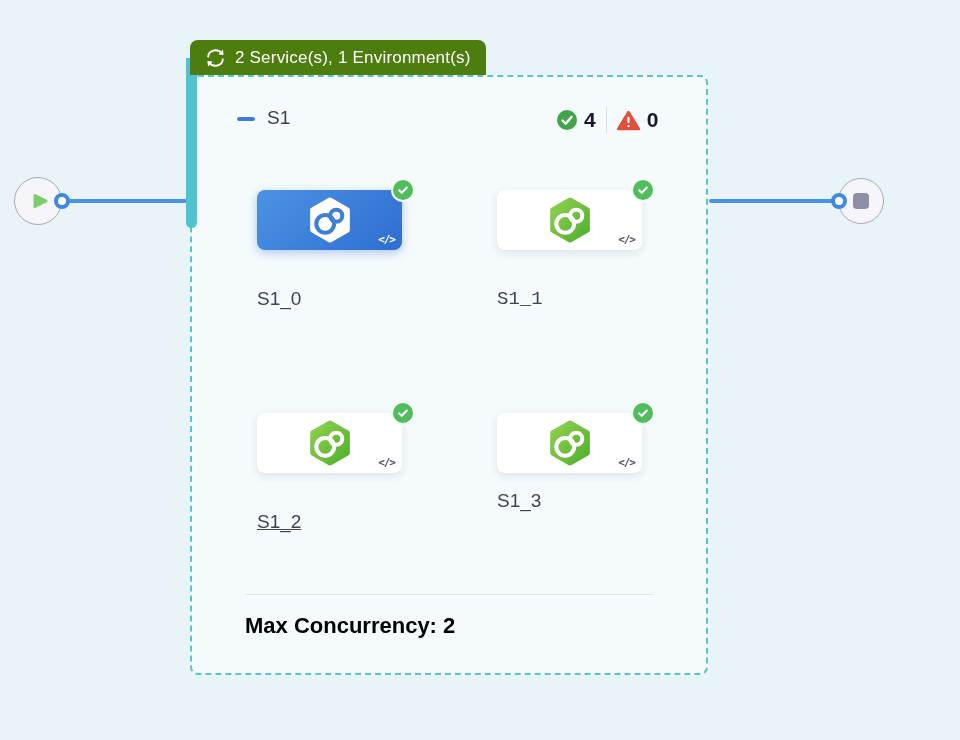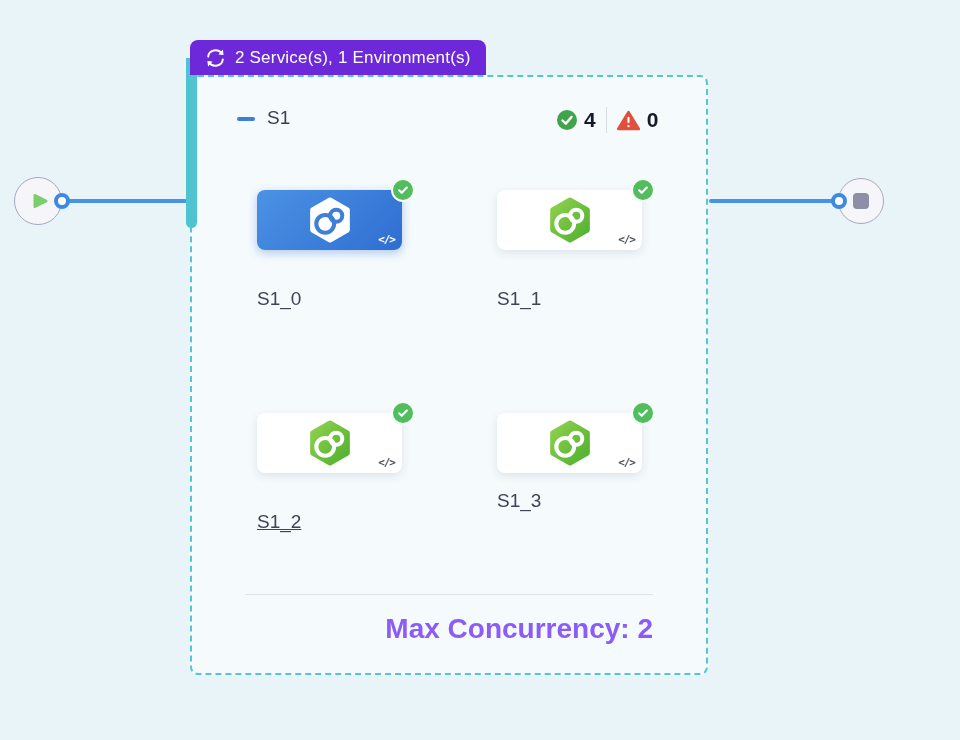--- a/index.html
+++ b/index.html
@@ -33,21 +33,21 @@
   #node-left{left:54px;}
   #node-right{left:831px;}
 
   
   #group-accent-strip{
     position:absolute;left:186px;top:58px;width:11px;height:170px;
     background:#4fc3d0;border-radius:0 0 6px 6px;
   }
   #services-badge{
     position:absolute;left:190px;top:40px;height:35px;
-    background:#6d28d9;border-radius:8px 8px 0 0;
+    background:#4d7c0f;border-radius:8px 8px 0 0;
     display:inline-flex;align-items:center;gap:9px;padding:0 15px;
     color:#ffffff;font-size:17px;font-weight:500;letter-spacing:.2px;
     cursor:pointer;
   }
   #group-container{
     position:absolute;left:190px;top:75px;width:518px;height:600px;
     box-sizing:border-box;
     border:2px dashed #55c5d2;border-radius:8px;
     background:rgba(255,255,255,0.55);
   }
@@ -96,22 +96,22 @@
   .instance-label{
     position:absolute;width:145px;text-align:left;
     font-size:19px;font-weight:500;color:#3e4355;
   }
 
   
   #footer-divider{
     position:absolute;left:245px;top:594px;width:408px;height:1px;background:#dee3ea;
   }
   #max-concurrency{
-    position:absolute;left:245px;top:613px;width:408px;text-align:right;
-    font-size:28px;font-weight:700;color:#8b5cf6;
+    position:absolute;left:245px;top:613px;width:408px;text-align:left;
+    font-size:22px;font-weight:700;color:#000000;
   }
 </style>
 </head>
 <body>
 
 <div id="canvas">
 
   <svg width="0" height="0" style="position:absolute">
     <defs>
       <linearGradient id="greenHexGrad" x1="0" y1="0" x2="1" y2="1">
@@ -222,20 +222,20 @@
     </svg>
     <div class="check-badge">
       <svg width="14" height="14" viewBox="0 0 20 20">
         <polyline points="4.5,10.5 8.2,14 15.5,6.5" fill="none" stroke="#ffffff" stroke-width="3" stroke-linecap="round" stroke-linejoin="round"></polyline>
       </svg>
     </div>
     <span class="code-glyph">&lt;/&gt;</span>
   </div>
 
   <div class="instance-label" style="left:257px;top:288px;">S1_0</div>
-  <div class="instance-label" style="left:497px;top:288px;">S1_1</div>
+  <div class="instance-label" style="left:497px;top:288px;font-family:Liberation Mono, monospace;">S1_1</div>
   <div class="instance-label" style="left:257px;top:511px;text-decoration:underline;">S1_2</div>
   <div class="instance-label" style="left:497px;top:490px;">S1_3</div>
 
   <div id="footer-divider"></div>
   <div id="max-concurrency">Max Concurrency: 2</div>
 
 </div>
 
 </body></html>

